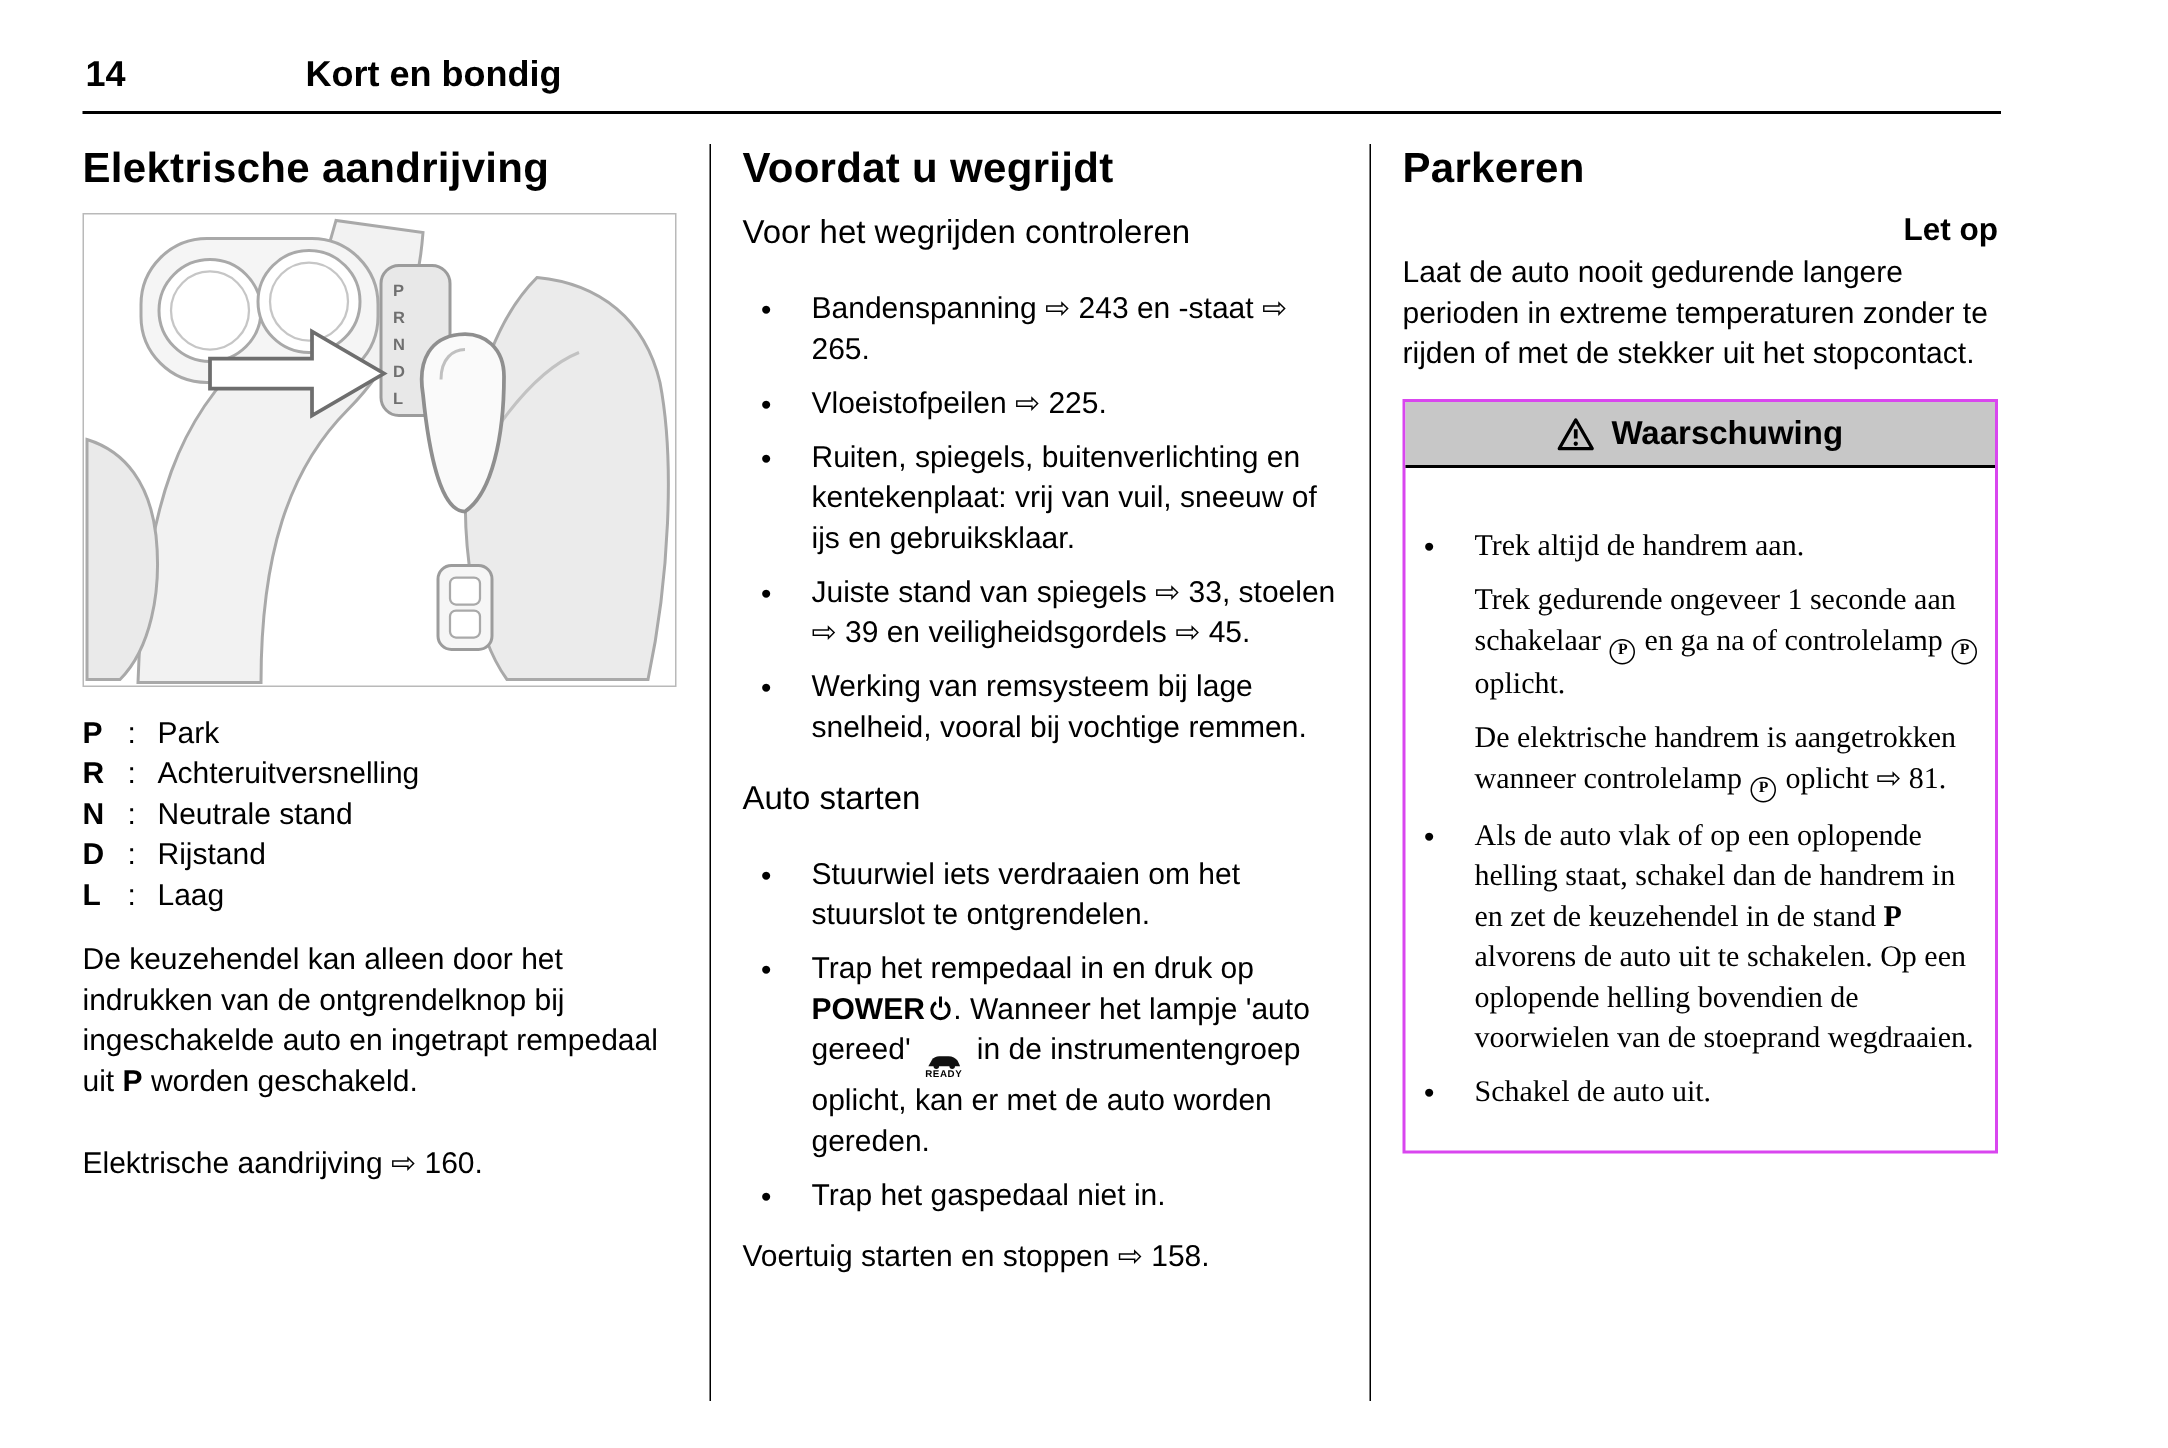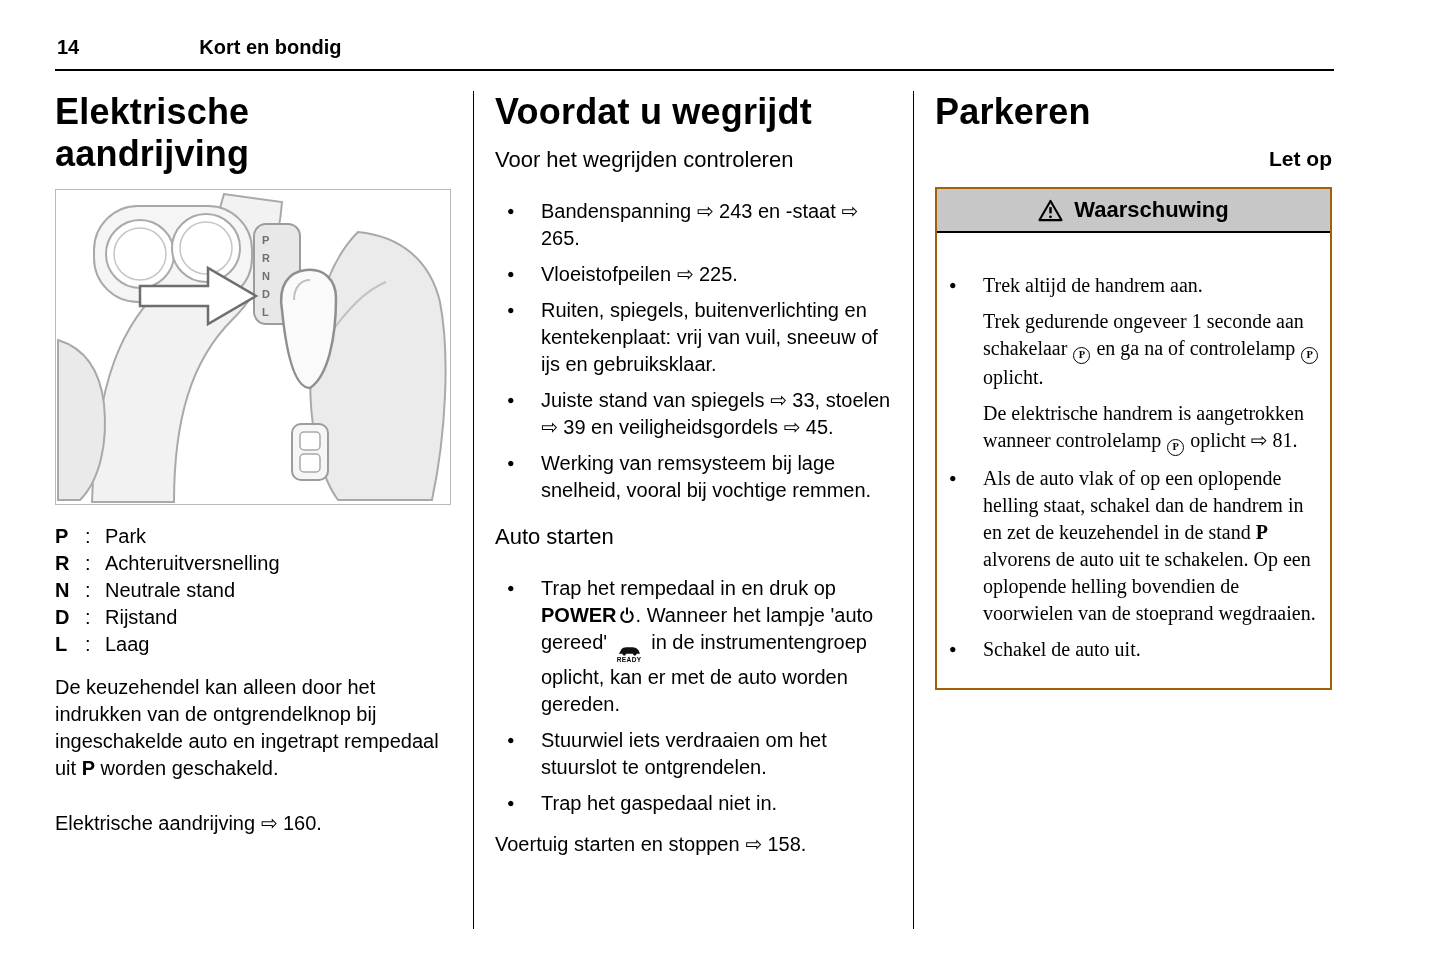--- a/index.html
+++ b/index.html
@@ -5,30 +5,30 @@
   * { margin:0; padding:0; box-sizing:border-box; }
   html,body { background:#fff; }
   body {
     width:1445px; height:965px;
     color:#000;
     font-family:"Liberation Sans","DejaVu Sans",sans-serif;
   }
   .page { width:1445px; height:965px; padding:30px 111px 0 55px; overflow:hidden; background:#fff; }
 
   
-  .page-header { display:flex; align-items:baseline; font-size:20px; font-weight:bold; padding:6px 0 10px 2px; }
+  .page-header { display:flex; align-items:baseline; font-size:24px; font-weight:bold; padding:6px 0 10px 2px; }
   .chapter { margin-left:120px; }
   .header-rule { border-bottom:2px solid #000; width:1279px; }
 
   
   .columns { display:flex; margin-top:20px; height:842px; }
   .col { flex:0 0 397px; width:397px; }
   .vdiv { flex:0 0 1px; background:#000; height:838px; margin:0 21px; }
 
-  h1.col-heading { font-size:36px; font-weight:bold; letter-spacing:.2px; margin-bottom:14px; }
+  h1.col-heading { font-size:28px; font-weight:bold; letter-spacing:.2px; margin-bottom:14px; }
   h2.sub-heading { font-size:22px; font-weight:normal; margin:20px 0 12px; }
   .body, .bullets li, .legend { font-size:20px; line-height:1.35; }
   .b { font-weight:bold; }
 
   
   .illustration { width:396px; height:316px; border:1px solid #b9b9b9; background:#fff; margin-top:12px; }
   .legend { margin-top:18px; }
   .legend-row { display:flex; }
   .legend-key { width:30px; font-weight:bold; }
   .legend-colon { width:20px; }
@@ -39,21 +39,21 @@
   .bullets { list-style:none;margin-top:25px; }
   .bullets li { position:relative; padding-left:46px; margin-bottom:9px; }
   .bullets li::before { content:"●"; position:absolute; left:12px; top:5px; font-size:12.5px; }
   .footer-ref { margin-top:14px; }
   .bullets li p { margin-bottom:9px; }
   .bullets li p:last-child { margin-bottom:0; }
 
   
   .note-title { font-size:21px; font-weight:bold; margin-top:4px;text-align:right; }
   .note-text { margin-top:3px; }
-  .warning-box { margin-top:16px; width:397px; border:2px solid #a16207; }
+  .warning-box { margin-top:16px; width:397px; border:2px solid #d946ef; }
   .warning-header {
     background:#c7c7c7; border-bottom:2px solid #000;
     display:flex; align-items:center; justify-content:center; gap:11px;
     padding:8px 10px; font-size:22px; font-weight:bold;
   }
   .warn-tri { width:25px; height:23px; display:block; }
   .warning-body { padding:14px 6px 16px 0;font-family:Liberation Serif, serif; }
 
   
   .ic-power { width:16px; height:18px; vertical-align:-2px; margin:0 1px 0 2px; }
@@ -158,43 +158,44 @@
         <li>Bandenspanning ⇨ 243 en -staat ⇨ 265.</li>
         <li>Vloeistofpeilen ⇨ 225.</li>
         <li>Ruiten, spiegels, buitenverlichting en kentekenplaat: vrij van vuil, sneeuw of ijs en gebruiksklaar.</li>
         <li>Juiste stand van spiegels ⇨ 33, stoelen ⇨ 39 en veiligheidsgordels ⇨ 45.</li>
         <li>Werking van remsysteem bij lage snelheid, vooral bij vochtige remmen.</li>
       </ul>
 
       <h2 class="sub-heading">Auto starten</h2>
 
       <ul class="bullets">
+        <li>Stuurwiel iets verdraaien om het stuurslot te ontgrendelen.</li>
         <li><span>Trap het rempedaal in en druk op </span><span class="b">POWER</span><span><svg class="ic-power" viewBox="0 0 20 22">
                 <path d="M6.3 6.5 A7.2 7.2 0 1 0 13.7 6.5" fill="none" stroke="#000" stroke-width="2.5"></path>
                 <line x1="10" y1="1.5" x2="10" y2="10.5" stroke="#000" stroke-width="2.5"></line>
               </svg></span><span>. Wanneer het lampje 'auto gereed' </span><span class="ic-ready">
               <svg class="ic-ready-car" viewBox="0 0 26 11">
                 <path d="M2 9 L4.5 4.5 C5.5 2.8 7.5 2 9.5 2 L16 2 C18.5 2 21 3.2 22.3 5.2 L24 9 Z" fill="#111"></path>
                 <circle cx="7.5" cy="9" r="1.9" fill="#111"></circle>
                 <circle cx="18.5" cy="9" r="1.9" fill="#111"></circle>
               </svg>
               <span class="ic-ready-label">READY</span>
             </span><span> in de instrumentengroep oplicht, kan er met de auto worden gereden.</span></li>
-        <li>Stuurwiel iets verdraaien om het stuurslot te ontgrendelen.</li>
         <li>Trap het gaspedaal niet in.</li>
       </ul>
 
       <p class="body footer-ref">Voertuig starten en stoppen ⇨ 158.</p>
     </section>
 
     <div class="vdiv"></div>
 
     <section class="col">
       <h1 class="col-heading">Parkeren</h1>
       <h2 class="note-title">Let op</h2>
+      <p class="body note-text">Laat de auto nooit gedurende langere perioden in extreme temperaturen zonder te rijden of met de stekker uit het stopcontact.</p>
 
       <div class="warning-box">
         <div class="warning-header">
           <span>
             <svg class="warn-tri" viewBox="0 0 26 24">
               <path d="M13 2 L24.5 22 H1.5 Z" fill="none" stroke="#000" stroke-width="2.2" stroke-linejoin="round"></path>
               <line x1="13" y1="8.5" x2="13" y2="15" stroke="#000" stroke-width="2.6"></line>
               <circle cx="13" cy="18.6" r="1.5" fill="#000"></circle>
             </svg>
           </span>

